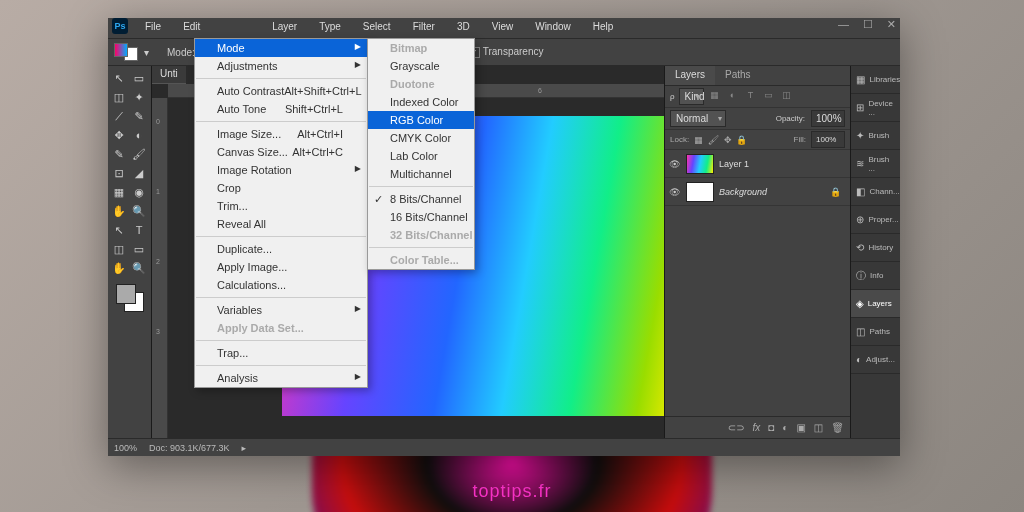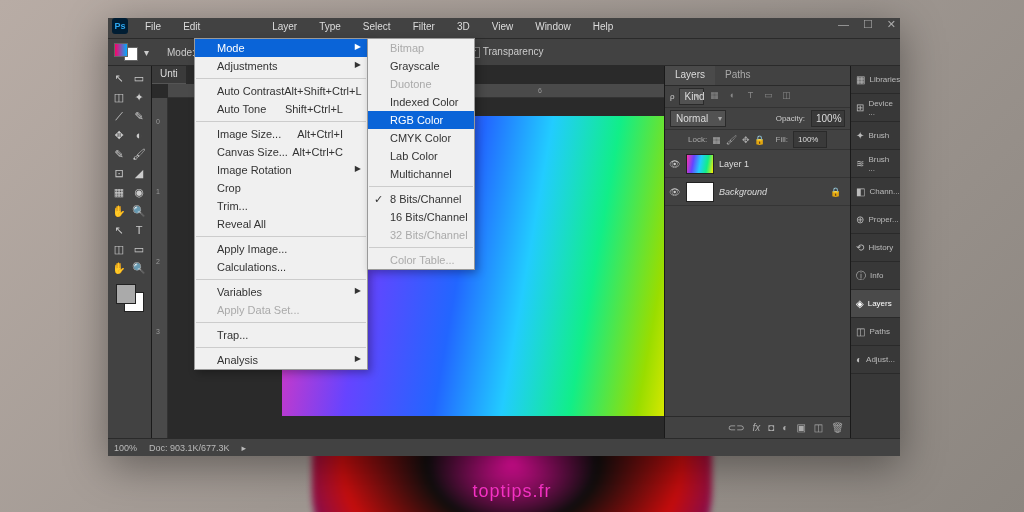--- a/index.html
+++ b/index.html
@@ -40,36 +40,36 @@
 .rpanel-strip .pitem { height: 28px; display: flex; align-items: center; gap: 4px; padding: 0 5px; color: #bbb; font-size: 8px; border-bottom: 1px solid #2a2a2a; }
 .rpanel-strip .pitem.active { background: #4a4a4a; color: #fff; }
 .rpanel-strip .pi { font-size: 10px; }
 .layer-panel { width: 186px; background: #424242; border-left: 1px solid #1a1a1a; display: flex; flex-direction: column; }
 .lp-tabs { height: 20px; display: flex; border-bottom: 1px solid #2a2a2a; }
 .lp-tabs span { padding: 3px 10px; color: #aaa; }
 .lp-tabs span.active { color: #ddd; background: #4a4a4a; }
 .lp-filter { height: 22px; display: flex; align-items: center; padding: 0 5px; gap: 4px; border-bottom: 1px solid #333; }
 .lp-filter .ic { width: 14px; height: 14px; color: #888; font-size: 9px; text-align: center; }
 .lp-blend { height: 22px; display: flex; align-items: center; padding: 0 5px; gap: 6px; border-bottom: 1px solid #333; }
-.lp-lock { height: 20px; display: flex; align-items: center; padding: 0 23px; gap: 5px; border-bottom: 1px solid #333; color: #aaa; font-size: 8px; }
+.lp-lock { height: 20px; display: flex; align-items: center; padding: 0 5px; gap: 5px; border-bottom: 1px solid #333; color: #aaa; font-size: 8px; }
 .lp-lock .ic { font-size: 9px; }
 .layer { height: 28px; display: flex; align-items: center; padding: 0 4px; gap: 5px; border-bottom: 1px solid #353535; }
 .layer .eye { width: 12px; color: #ccc; font-size: 9px; }
 .layer .thumb { width: 28px; height: 20px; border: 1px solid #222; }
 .layer .thumb.grad { background: linear-gradient(100deg,#ff33aa,#6644ff,#22ccff,#11ee88,#ffee00); }
 .layer .thumb.wht { background: #fff; }
 .layer .nm { flex: 1; color: #ddd; font-size: 9px; }
 .layer .lock { color: #aaa; font-size: 9px; margin-right: 4px; }
 .layer.bg .nm { font-style: italic; }
 .lp-btm { margin-top: auto; height: 22px; border-top: 1px solid #2a2a2a; display: flex; align-items: center; justify-content: flex-end; gap: 8px; padding: 0 6px; color: #aaa; font-size: 10px; }
 .statusbar { height: 18px; background: #424242; border-top: 1px solid #2a2a2a; display: flex; align-items: center; padding: 0 6px; color: #bbb; font-size: 9px; gap: 12px; }
 .menu { position: absolute; background: #f0f0f0; border: 1px solid #999; box-shadow: 3px 3px 8px rgba(0,0,0,0.3); z-index: 100; font-size: 11px; color: #333; }
 .menu .mi { display: flex; justify-content: space-between; padding: 3px 24px 3px 22px; white-space: nowrap; position: relative; }
 .menu .mi.hl { background: #0a64d8; color: #fff; }
-.menu .mi.dis { color: #aaa; }
+.menu .mi.dis { color: #aaa; font-weight: bold; }
 .menu .mi .arr { position: absolute; right: 6px; font-size: 8px; }
 .menu .mi .chk { all: unset; position: absolute; left: 6px; }
 .menu .sep { height: 1px; background: #ccc; margin: 3px 1px; }
 .menu1 { top: 20px; left: 86px; width: 174px; }
 .menu2 { top: 20px; left: 259px; width: 108px; }
 </style>
 </head>
 <body>
 
 <div class="desktop-bg"></div>
@@ -326,20 +326,23 @@
         <span>Crop</span>
       </div>
       <div class="mi">
         <span>Trim...</span>
       </div>
       <div class="mi">
         <span>Reveal All</span>
       </div>
       <div class="sep"></div>
       <div class="mi">
+        <span>Duplicate...</span>
+      </div>
+      <div class="mi">
         <span>Apply Image...</span>
       </div>
       <div class="mi">
         <span>Calculations...</span>
       </div>
       <div class="sep"></div>
       <div class="mi">
         <span>Variables</span>
         <span class="arr">▶</span>
       </div>

